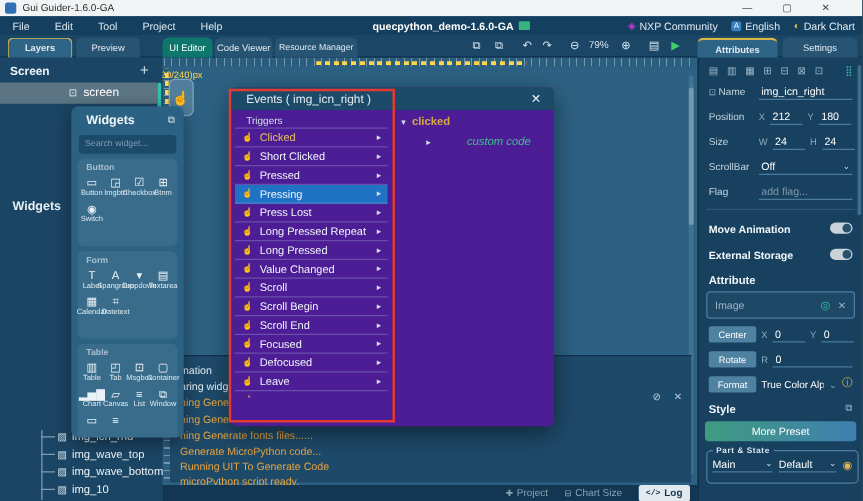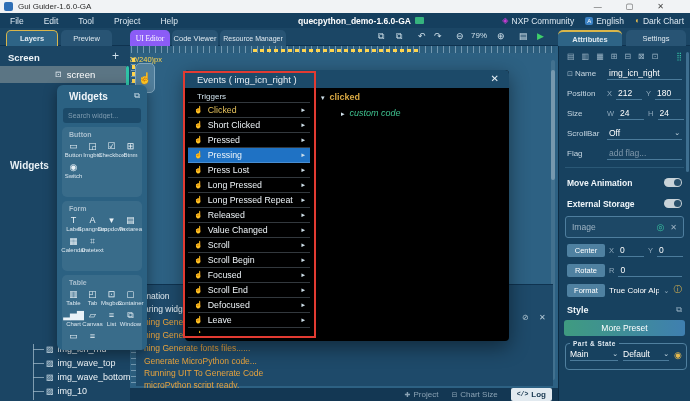--- a/index.html
+++ b/index.html
@@ -27,21 +27,21 @@
   .ic-lang { width:8px; height:8px; background:#3b82c4; border-radius:2px; color:#fff;
              font-size:6px; line-height:8px; text-align:center; }
   .ic-theme { color:#e0b84e; font-size:8px; }
 
   
   .tabstrip { position:absolute; top:28px; left:0; right:0; height:18px; background:#1b4665;
               border-bottom:1px solid #0f3350; z-index:20; }
   .tab { position:absolute; top:2px; height:16px; border-radius:5px 5px 0 0; font-size:7.5px;
          display:flex; align-items:center; justify-content:center; color:#dfe9f0; background:#285474; }
   .tab.gold { background:#2e6486; border:1px solid #d9b64a; border-bottom:none; font-weight:bold; }
-  .tab.blue { background:#8b5cf6; color:#fff;font-family:Liberation Serif, serif; }
+  .tab.blue { background:#0f766e; color:#fff; }
   .tab.goldtop { background:#2e6486; border-top:2px solid #d9b64a; font-weight:bold; }
   .tbi { position:absolute; top:3px; font-size:9px; color:#cfe0ea; }
   .run { color:#3fd06a; }
   .zl { font-size:8px; }
 
   
   .canvas { position:absolute; left:130px; top:46px; width:428px; height:342px; background:#2d6183; z-index:1; }
   .hruler { position:absolute; left:1px; top:0; width:424px; height:7px; background:#2b5d7d;
             background-image:repeating-linear-gradient(90deg, rgba(200,222,238,.45) 0 1px, transparent 1px 6px); }
   .hdash { position:absolute; left:122px; top:3px; width:168px; height:3px;
@@ -77,39 +77,39 @@
 
   
   .logp { position:absolute; left:136px; top:284px; width:417px; height:102px; background:#1e4a6a;
           border-top:1px solid #0f3350; z-index:3; }
   .logline { position:absolute; left:8px; font-size:8.5px; white-space:nowrap; }
   .lw { color:#e4edf3; }
   .lo { color:#e8a33d; }
   .logic { position:absolute; top:28px; font-size:8px; color:#b8cdd9; }
 
   
-  .dlg { position:absolute; left:185px; top:70px; width:324px; height:271px; background:#000000;
+  .dlg { position:absolute; left:185px; top:70px; width:258px; height:271px; background:#4c1d95;
          border-radius:4px; box-shadow:0 6px 20px rgba(0,0,0,.45); z-index:5; }
   .dhead { position:absolute; left:0; top:0; right:0; height:18px; background:#1c4a69;
            border-radius:4px 4px 0 0; display:flex; align-items:center; padding:0 12px;
            font-size:9.5px; color:#e6eef4; }
   .dclose { position:absolute; right:10px; top:3px; font-size:10px; color:#e8f0f6; }
   .tlabel { position:absolute; left:12px; top:22px; font-size:8px; color:#cfe0ea; }
   .tlist { position:absolute; left:3px; top:32px; width:122px; border-top:1px solid rgba(200,225,245,.25); }
   .trow { position:relative; height:15px; display:flex; align-items:center; gap:5px;
           border-bottom:1px solid rgba(200,225,245,.25); padding:0 14px 0 6px;
           font-size:8.8px; color:#eef4f8; }
   .trow .th { font-size:7px; color:#cfe0ea; flex:none; }
   .trow .tar { position:absolute; right:5px; font-size:7px; color:#cfe0ea; }
   .trow.ylw { color:#e6c35c; }
   .trow.sel { background:#1f72c4; }
   .sliver { height:5px; overflow:hidden; }
   .etree { position:absolute; left:136px; top:22px; font-size:9px; }
   .etn { color:#d8a843; font-weight:bold; }
-  .etc { color:#3ec08e; font-style:italic; }
+  .etc { color:#3ec08e; font-style:italic;margin-left:24px; }
   .etri { color:#cfe0ea; font-size:7px; margin-right:5px; }
 
   .redbox { position:absolute; left:183px; top:71px; width:133px; height:267px;
             border:2px solid #e23b32; z-index:7; pointer-events:none; }
 
   
   .wpanel { position:absolute; left:57px; top:85px; width:90px; height:265px; background:#2b6182;
             border-radius:6px; box-shadow:0 4px 14px rgba(0,0,0,.4); z-index:6; overflow:hidden; }
   .wphead { position:absolute; left:12px; top:6px; font-size:10px; font-weight:bold; color:#f0f5f9; }
   .wpop { position:absolute; right:7px; top:6px; font-size:8px; color:#cfe0ea; }
@@ -273,56 +273,51 @@
           <span>Pressing</span>
           <span class="tar">▸</span>
         </div>
       <div class="trow">
           <span class="th">☝</span>
           <span>Press Lost</span>
           <span class="tar">▸</span>
         </div>
       <div class="trow">
           <span class="th">☝</span>
+          <span>Long Pressed Repeat</span>
+          <span class="tar">▸</span>
+        </div>
+      <div class="trow">
+          <span class="th">☝</span>
           <span>Long Pressed</span>
           <span class="tar">▸</span>
         </div>
       <div class="trow">
           <span class="th">☝</span>
-          <span>Long Pressed Repeat</span>
-          <span class="tar">▸</span>
-        </div>
-      <div class="trow">
-          <span class="th">☝</span>
-          <span>Released</span>
-          <span class="tar">▸</span>
-        </div>
-      <div class="trow">
-          <span class="th">☝</span>
           <span>Value Changed</span>
           <span class="tar">▸</span>
         </div>
       <div class="trow">
           <span class="th">☝</span>
           <span>Scroll</span>
           <span class="tar">▸</span>
         </div>
       <div class="trow">
           <span class="th">☝</span>
           <span>Scroll Begin</span>
           <span class="tar">▸</span>
         </div>
       <div class="trow">
           <span class="th">☝</span>
+          <span>Scroll End</span>
+          <span class="tar">▸</span>
+        </div>
+      <div class="trow">
+          <span class="th">☝</span>
           <span>Focused</span>
-          <span class="tar">▸</span>
-        </div>
-      <div class="trow">
-          <span class="th">☝</span>
-          <span>Scroll End</span>
           <span class="tar">▸</span>
         </div>
       <div class="trow">
           <span class="th">☝</span>
           <span>Defocused</span>
           <span class="tar">▸</span>
         </div>
       <div class="trow">
           <span class="th">☝</span>
           <span>Leave</span>
@@ -507,20 +502,23 @@
       <div class="toggle">
           <span class="knob"></span>
         </div>
     </div>
     <div class="boldrow">
       <span>External Storage</span>
       <div class="toggle">
           <span class="knob"></span>
         </div>
     </div>
+    <div class="shead">
+        <span>Attribute</span>
+      </div>
     <div class="imgbox">
       <span>Image</span>
       <span class="tg">◎</span>
       <span class="xx">✕</span>
     </div>
     <div class="frow">
       <span class="btn">Center</span>
       <span class="sub">X</span>
       <input class="fin small" value="0" style="">
       <span class="sub">Y</span>

